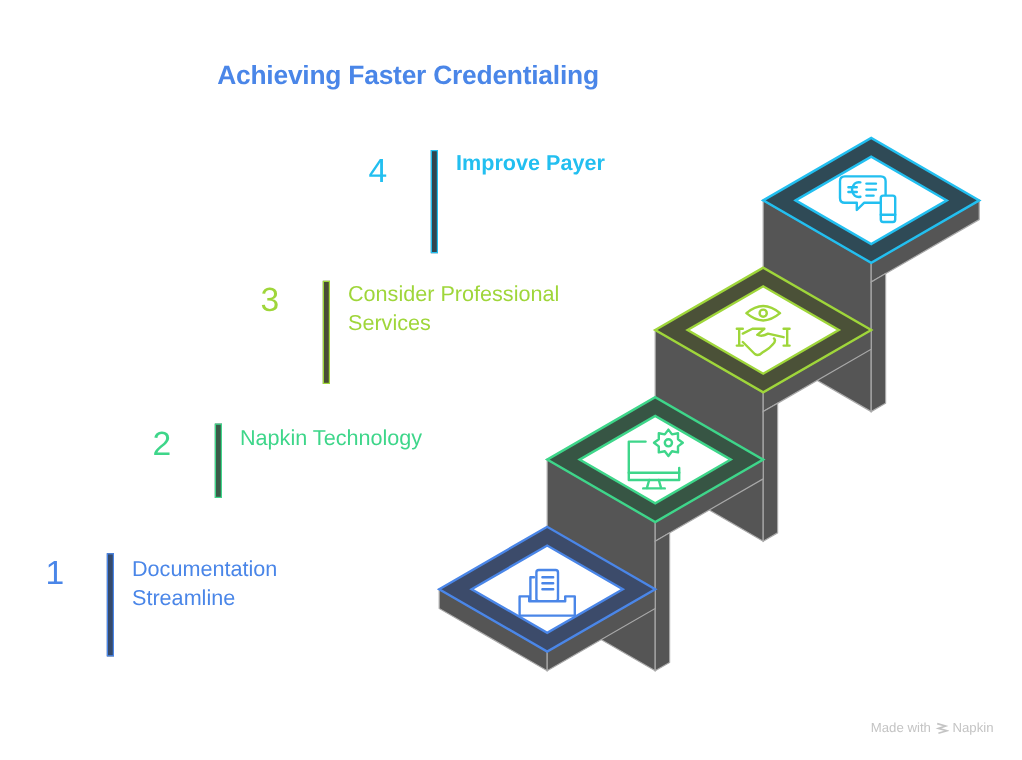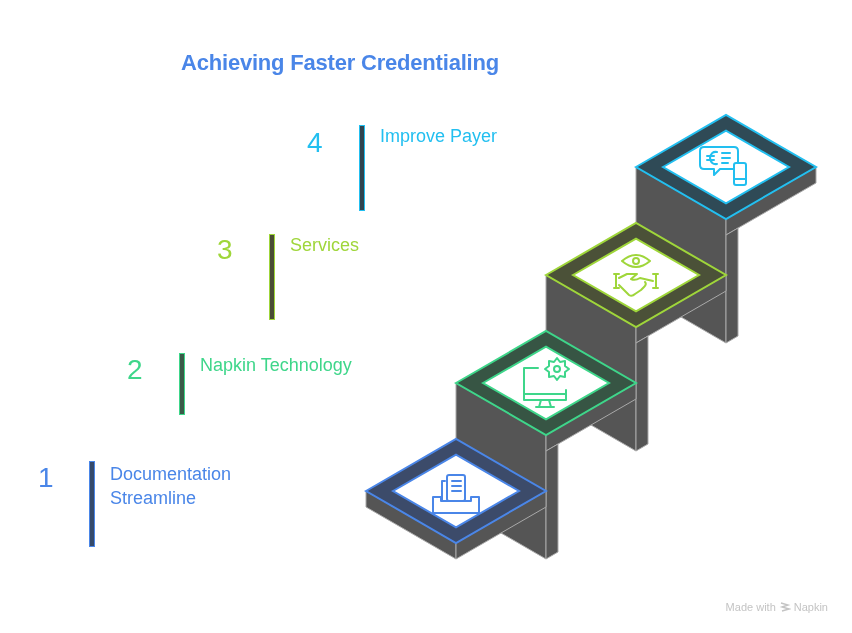--- a/index.html
+++ b/index.html
@@ -33,27 +33,28 @@
       <div class="num" style="left: 127px; top: 354px; color: rgb(62, 214, 138);">2</div>
       <div class="bar" style="left: 179px; top: 353px; height: 60px; background: rgb(58, 90, 72); border-color: rgb(62, 214, 138);"></div>
       <div class="label" style="left: 200px; top: 353px; color: rgb(62, 214, 138);">
         <div>Napkin Technology</div>
       </div>
     </div>
     <div class="item">
       <div class="num" style="left: 217px; top: 234px; color: rgb(159, 214, 58);">3</div>
       <div class="bar" style="left: 269px; top: 234px; height: 84px; background: rgb(74, 77, 53); border-color: rgb(159, 214, 58);"></div>
       <div class="label" style="left: 290px; top: 233px; color: rgb(159, 214, 58);">
+        <div>Consider Professional</div>
         <div>Services</div>
       </div>
     </div>
     <div class="item">
       <div class="num" style="left: 307px; top: 127px; color: rgb(34, 191, 240);">4</div>
       <div class="bar" style="left: 359px; top: 125px; height: 84px; background: rgb(48, 68, 79); border-color: rgb(34, 191, 240);"></div>
-      <div class="label" style="left: 380px; top: 124px; color: rgb(34, 191, 240);">
+      <div class="label" style="left: 380px; top: 124px; color: rgb(34, 191, 240); font-weight: bold;">
         <div>Improve Payer</div>
       </div>
     </div>
   </div>
 
 <svg class="stairs" id="stairs" width="852" height="633" viewBox="0 0 852 633">
     <g>
       <polygon points="636,167 726,219 726,343 636,291" fill="#555555" stroke="#a9a9a9" stroke-width="1"></polygon>
       <polygon points="726,219 816,167 816,183 726,235" fill="#555555" stroke="#a9a9a9" stroke-width="1"></polygon>
       <polygon points="726,235 738,228 738,336 726,343" fill="#555555" stroke="#a9a9a9" stroke-width="1"></polygon>

